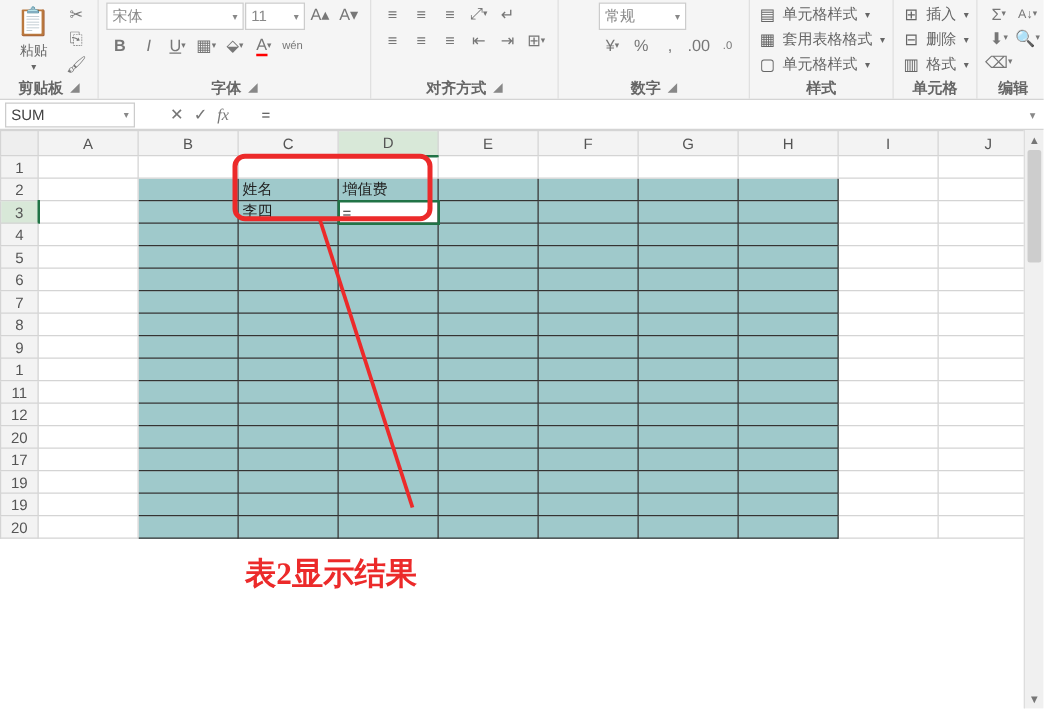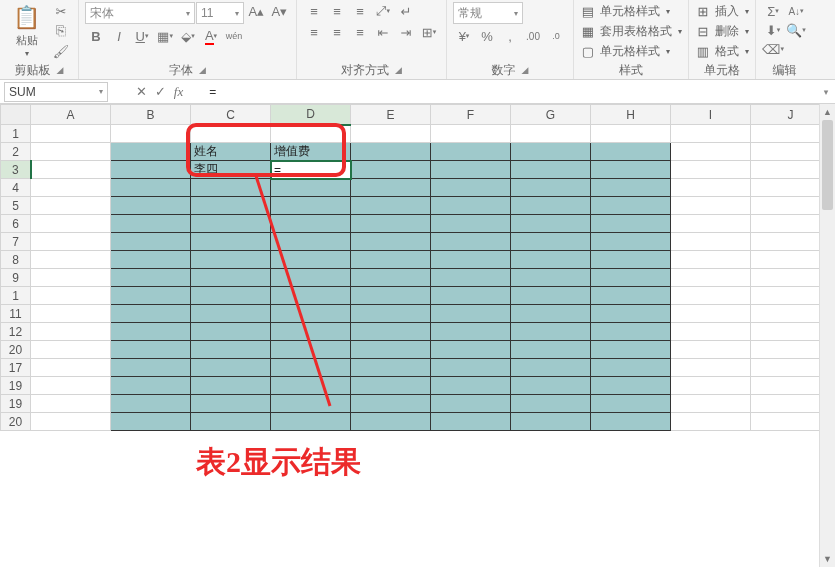--- a/index.html
+++ b/index.html
@@ -2,21 +2,21 @@
 <html><head>
 <meta charset="utf-8">
 <style>
 * { box-sizing: border-box; margin: 0; padding: 0; }
 body { font-family: "Microsoft YaHei", sans-serif; font-size: 12px; background: #fff; color: #444; width: 835px; height: 567px; overflow: hidden; position: relative; }
 
 
 .ribbon { display: flex; background: #f5f5f5; border-bottom: 1px solid #d4d4d4; height: 80px; }
 .ribbon-group { border-right: 1px solid #e0e0e0; padding: 2px 6px 0 6px; display: flex; flex-direction: column; position: relative; }
 .ribbon-group-body { display: flex; flex: 1; align-items: flex-start; gap: 2px; }
-.ribbon-group-label { display: flex; justify-content: center; align-items: center; gap: 6px; height: 18px; color: #666; font-size: 12px; }
+.ribbon-group-label { display: flex; justify-content: center; align-items: center; gap: 6px; height: 18px; color: #666; font-size: 12px; font-weight: bold; }
 .ribbon-group-label .launcher { font-size: 9px; color: #888; cursor: pointer; }
 
 .big-btn { display: flex; flex-direction: column; align-items: center; justify-content: center; width: 42px; height: 58px; cursor: pointer; color: #666; }
 .big-btn .ico { font-size: 22px; margin-bottom: 2px; }
 .big-btn .lbl { font-size: 11px; }
 .big-btn .drop { font-size: 8px; margin-top: 1px; }
 
 .col-btns { display: flex; flex-direction: column; gap: 2px; justify-content: center; }
 .mini { width: 22px; height: 18px; display: inline-flex; align-items: center; justify-content: center; color: #777; cursor: pointer; font-size: 13px; }
 .mini.tog { border: 1px solid transparent; }
@@ -50,21 +50,21 @@
 .sheet .colhdr th.active-col { background: #d8e8d8; border-bottom: 2px solid #217346; }
 .sheet tbody th { width: 30px; background: #f3f3f3; color: #555; height: 18px; text-align: center; }
 .sheet tbody th.active-row { background: #d8e8d8; border-right: 2px solid #217346; }
 .sheet td { height: 18px; padding: 0 3px; text-align: left; color: #222; }
 .sheet td.blue { background: #9fc9cb; border: 1px solid #333; }
 .sheet td.active { outline: 2px solid #217346; outline-offset: -1px; background: #fff !important; }
 
 
 .overlay { position: absolute; pointer-events: none; }
 .red-box { border: 4px solid #ec2a2a; border-radius: 10px; }
-.red-text { color: #ec2a2a; font-size: 30px; font-weight: bold; font-family: "Microsoft YaHei"; }
+.red-text { color: #ec2a2a; font-size: 25px; font-weight: bold; font-family: "Microsoft YaHei"; }
 
 svg.overlay line { stroke: #ec2a2a; stroke-width: 3; }
 
 
 .vscroll { position: absolute; right: 0; top: 0; width: 16px; height: 100%; background: #f0f0f0; border-left: 1px solid #ddd; }
 .vscroll .up, .vscroll .down { height: 16px; display: flex; align-items: center; justify-content: center; font-size: 9px; color: #777; cursor: pointer; }
 .vscroll .thumb { position: absolute; top: 16px; left: 2px; right: 2px; height: 90px; background: #cdcdcd; border-radius: 2px; cursor: pointer; }
 </style>
 </head>
 <body>
@@ -148,30 +148,30 @@
         <span class="mini">⊞<span class="drop" style="font-size:7px">▾</span></span>
       </div>
     </div>
     <div class="ribbon-group-label">
       <span>对齐方式</span>
       <span class="launcher">◢</span>
     </div>
   </div>
 
   <div class="ribbon-group">
-    <div class="ribbon-group-body" style="flex-direction:column;gap:3px;">
+    <div class="ribbon-group-body" style="flex-direction:column;gap:3px;margin-left:26px;">
       <span class="sel" style="width:70px">
           <span>常规</span>
           <span class="drop">▾</span>
         </span>
       <div class="row-btns">
         <span class="mini">¥<span class="drop" style="font-size:7px">▾</span></span>
         <span class="mini">%</span>
         <span class="mini">,</span>
-        <span class="mini" style="font-size:10px">.00</span>
+        <span class="mini" style="font-size:13px">.00</span>
         <span class="mini" style="font-size:9px">.0</span>
       </div>
     </div>
     <div class="ribbon-group-label">
       <span>数字</span>
       <span class="launcher">◢</span>
     </div>
   </div>
 
   <div class="ribbon-group">

